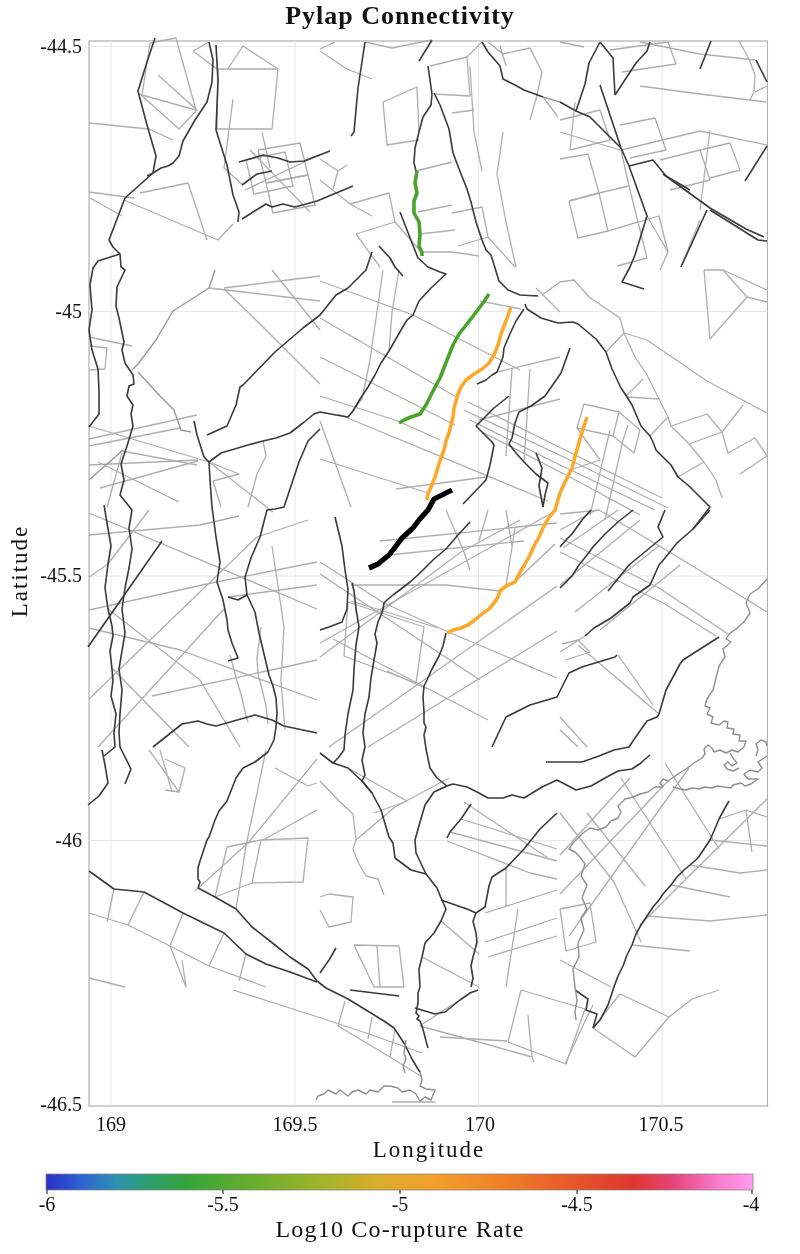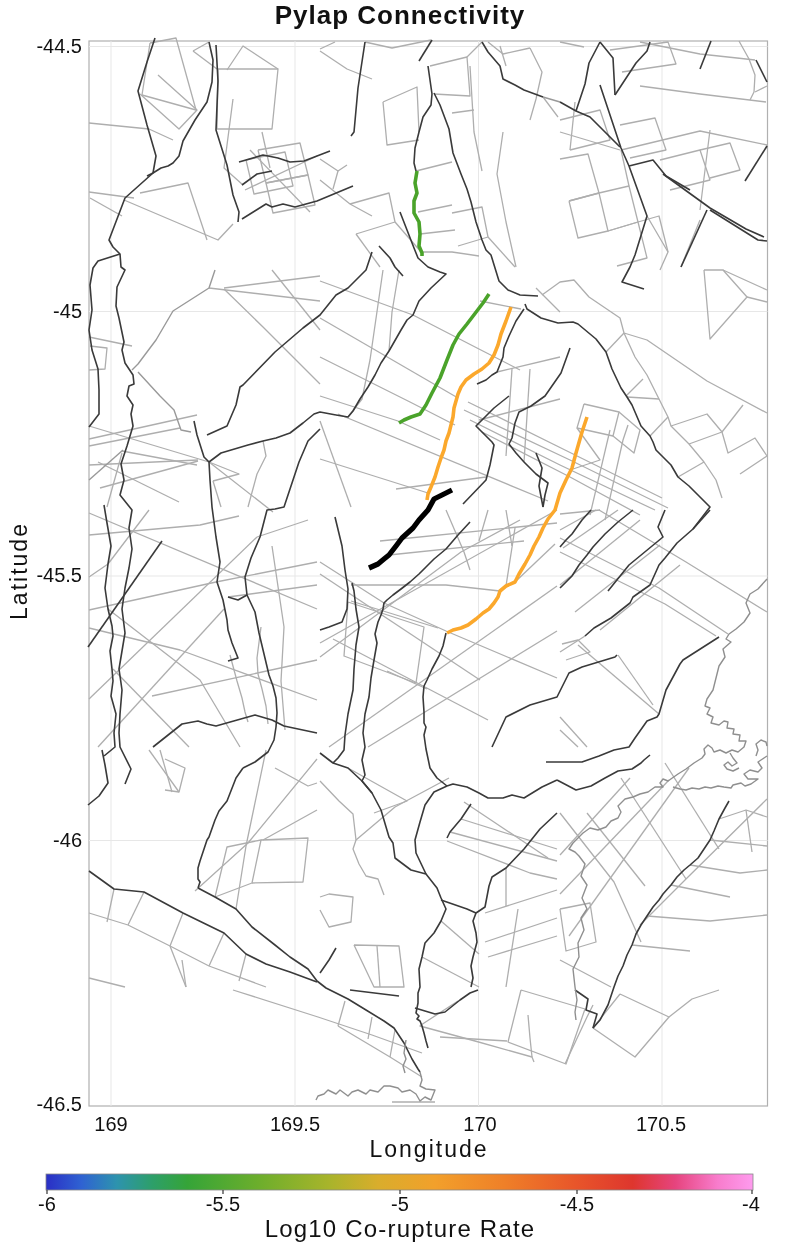--- a/index.html
+++ b/index.html
@@ -1,17 +1,17 @@
 <!DOCTYPE html>
 <html><head>
 <meta charset="utf-8">
 <style>
 html,body{margin:0;padding:0;background:#ffffff;width:800px;height:1254px;overflow:hidden;}
 body{font-family:"Liberation Sans", sans-serif;}
-#wrap{position:relative;width:800px;height:1254px;}
+#wrap{position:relative;width:800px;height:1254px;font-family:Liberation Serif, serif;}
 svg{position:absolute;left:0;top:0;}
 .g1{stroke:#aeaeae;stroke-width:1.3;fill:none;stroke-linejoin:round;}
 .g2{stroke:#999999;stroke-width:1.4;fill:none;stroke-linejoin:round;}
 .dk{stroke:#3a3a3a;stroke-width:1.6;fill:none;stroke-linejoin:round;}
 .grid{stroke:#e7e7e7;stroke-width:1;fill:none;}
 .coast{stroke:#8f8f8f;stroke-width:1.4;fill:none;stroke-linejoin:round;}
 .green{stroke:#4aa32a;stroke-width:3.6;fill:none;stroke-linejoin:round;}
 .orange{stroke:#fba82c;stroke-width:3.6;fill:none;stroke-linejoin:round;}
 .blk{stroke:#000000;stroke-width:5.2;fill:none;stroke-linejoin:round;}
 .tick{font-size:20px;fill:#111111;}

